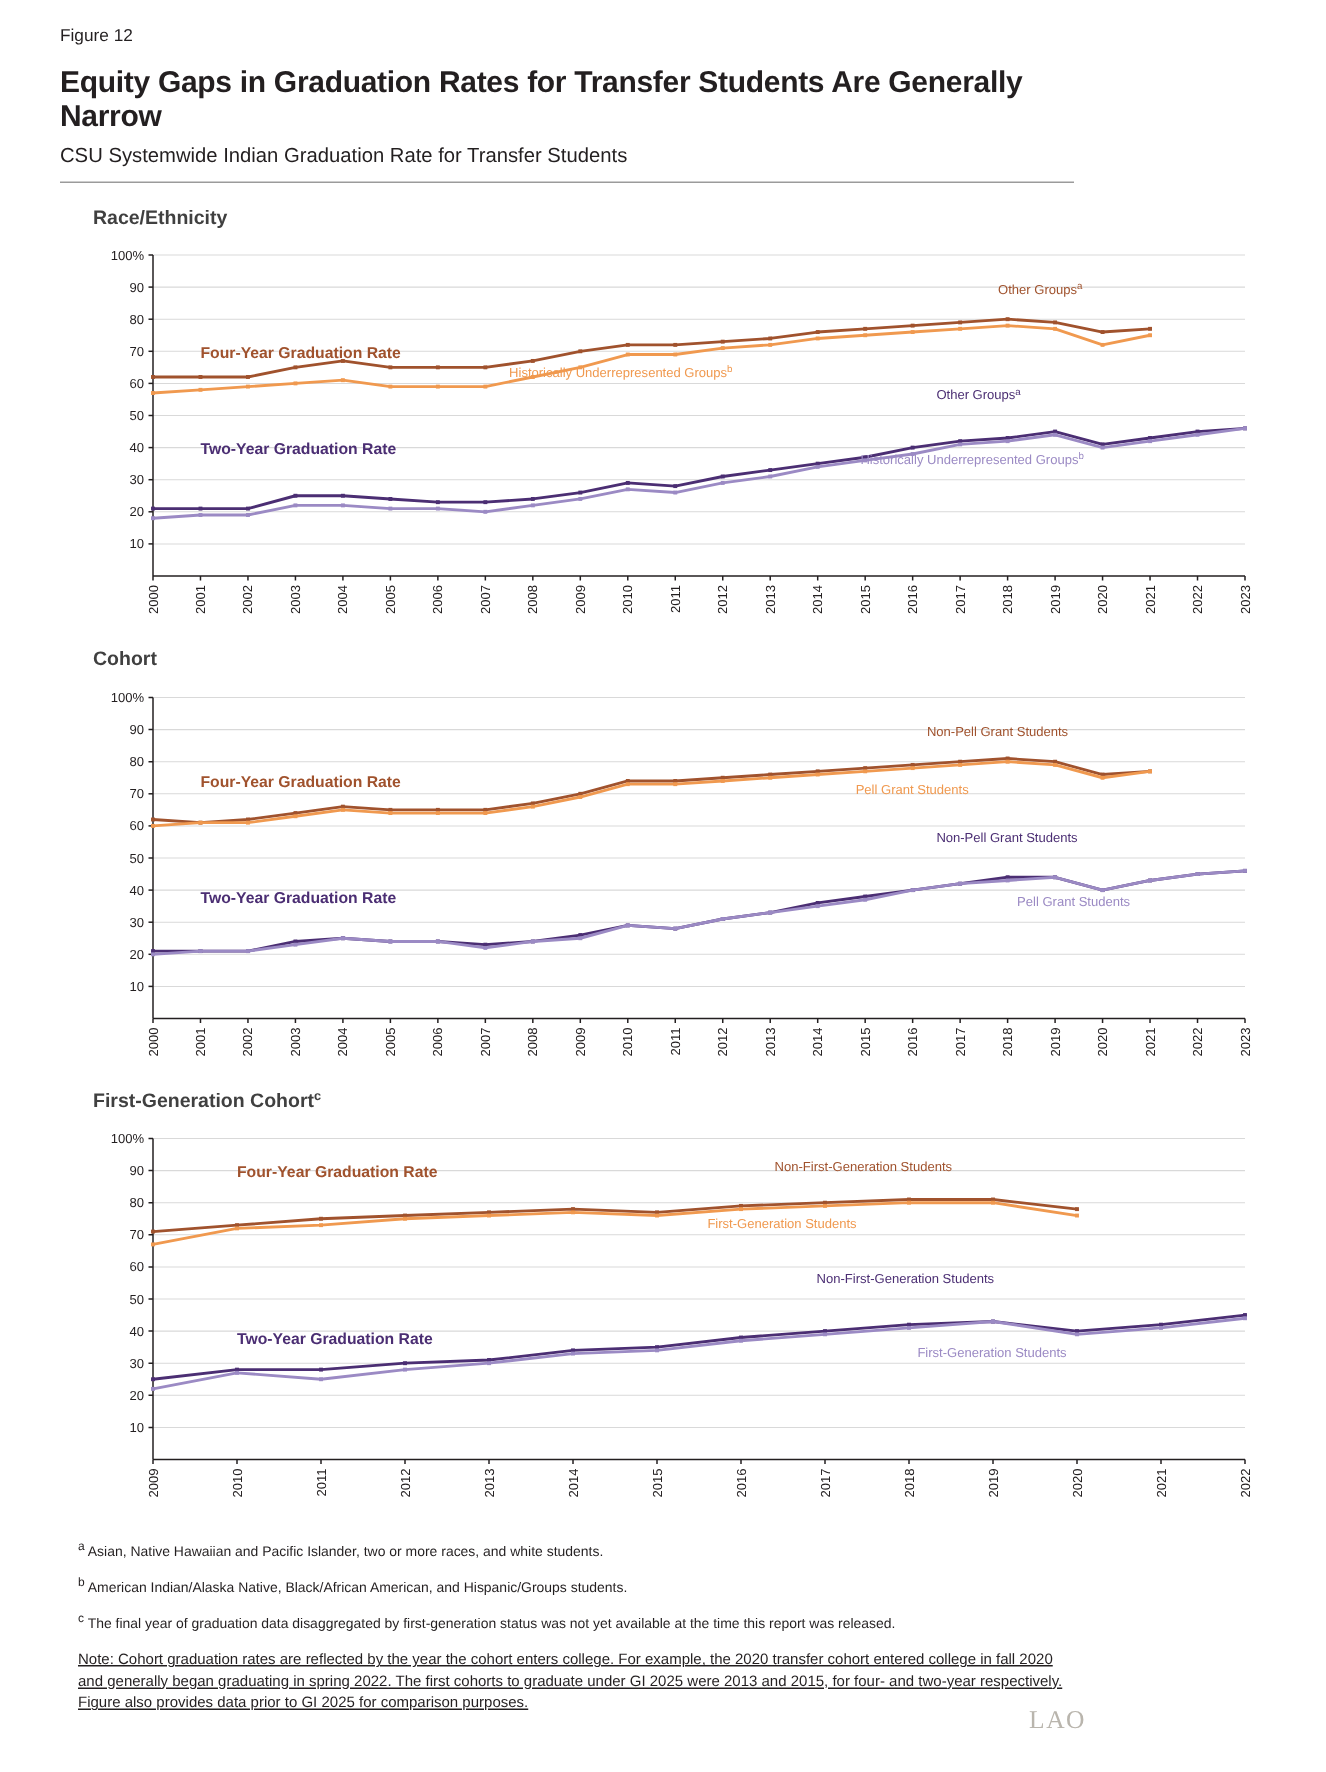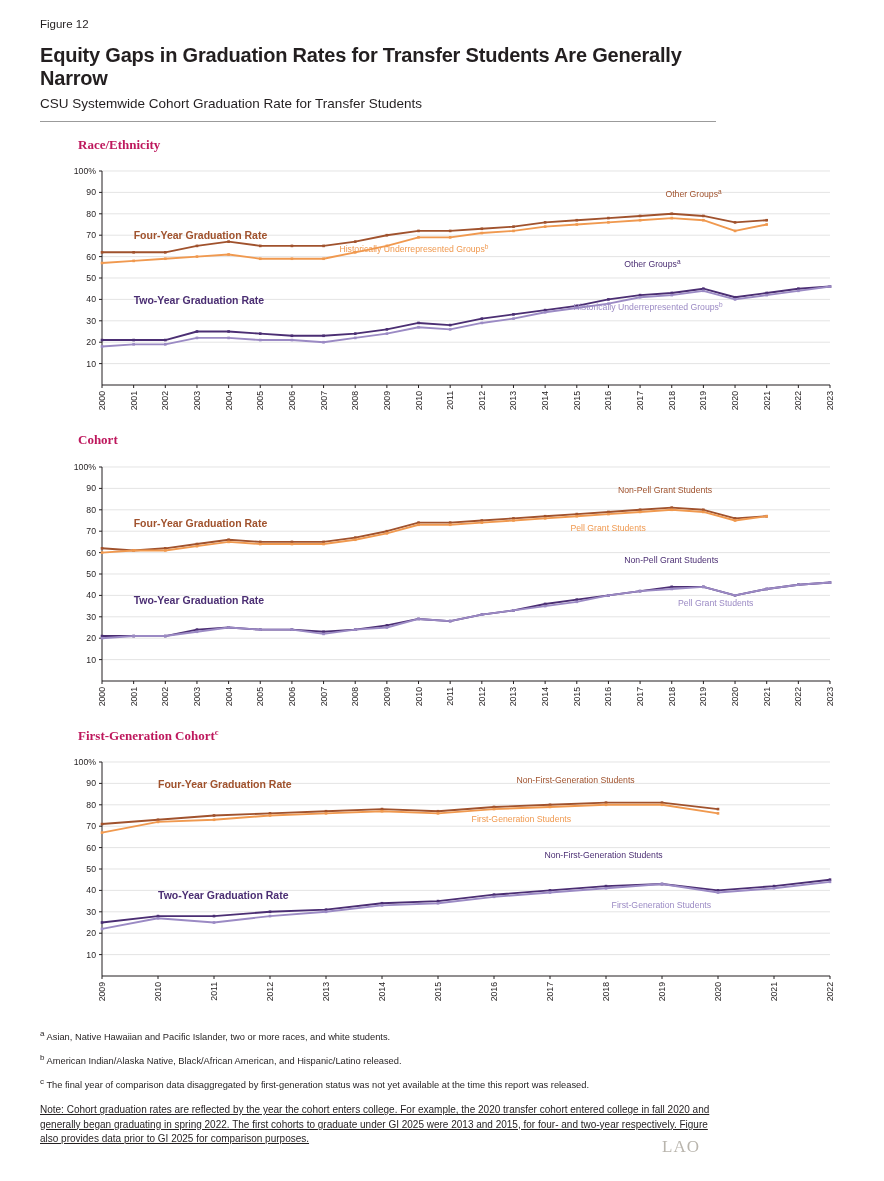--- a/index.html
+++ b/index.html
@@ -42,23 +42,22 @@
   .rule {
     border-top: 1px solid #9b9b9b;
     margin: 6px 0 14px 0;
   }
   .panel {
     margin-bottom: 4px;
   }
   .panel-title {
     font-size: 13px;
     font-weight: bold;
-    margin: 0 0 4px 38px;
-    color: #be185d;
-    font-family: Liberation Serif, serif;
+    margin: 0 0 4px 22px;
+    color: #404040;
   }
   .panel-title sup {
     font-size: 8.5px;
     font-weight: bold;
     vertical-align: super;
   }
   .chart-wrap {
     position: relative;
   }
   svg {
@@ -77,21 +76,21 @@
   .series-label {
     font-size: 8.7px;
     font-family: "Liberation Sans", sans-serif;
   }
   .group-label {
     font-size: 10.5px;
     font-weight: bold;
     font-family: "Liberation Sans", sans-serif;
   }
   .footnotes {
-    margin: 10px 0 0 0;
+    margin: 10px 0 0 12px;
     font-size: 9.3px;
     line-height: 1.5;
     color: #231f20;
   }
   .footnotes .fn {
     margin: 0 0 7px 0;
     padding-left: 14px;
     text-indent: -14px;
   }
   .footnotes .fn sup {
@@ -100,36 +99,36 @@
   .note {
     font-size: 10px;
     line-height: 1.45;
     margin-top: 10px;
     max-width: 760px;
     color: #231f20;
     text-decoration: underline;
   }
   .lao-logo {
     position: absolute;
-    right: 56px;
+    right: 32px;
     bottom: 24px;
     font-size: 17px;
     letter-spacing: 1px;
     color: #b9b5ad;
     font-family: "Liberation Serif", serif;
   }
 </style>
 </head>
 <body>
 
 <div class="page">
 
   <div class="fig-num">Figure 12</div>
   <div class="title">Equity Gaps in Graduation Rates for Transfer Students Are Generally Narrow</div>
-  <div class="subtitle">CSU Systemwide Cohort Graduation Rate for Transfer Students</div>
+  <div class="subtitle">CSU Systemwide Indian Graduation Rate for Transfer Students</div>
   <div class="rule"></div>
 
   <div class="panel">
     <div class="panel-title">
       <span>Race/Ethnicity</span><sup></sup>
     </div>
     <div class="chart-wrap">
       <svg id="chart0" width="804" height="270" viewBox="0 0 804 270">
           <line x1="62" y1="206.6" x2="790" y2="206.6" stroke="#d9d9d9" stroke-width="0.7"></line>
           <line x1="62" y1="185.2" x2="790" y2="185.2" stroke="#d9d9d9" stroke-width="0.7"></line>
@@ -636,20 +635,20 @@
           <rect x="788.7" y="132.54" width="2.6" height="2.6" fill="#9b8ac4"></rect>
           <text x="571.5999999999949" y="159.51999999999998" class="series-label" fill="#9b8ac4" text-anchor="start"><tspan>First-Generation Students</tspan></text>
           <text x="118" y="39.68000000000001" class="group-label" fill="#a0522d" text-anchor="start">Four-Year Graduation Rate</text>
           <text x="118" y="150.96" class="group-label" fill="#4b2e73" text-anchor="start">Two-Year Graduation Rate</text>
         </svg>
     </div>
   </div>
 
   <div class="footnotes">
     <div class="fn"><sup>a</sup> <span>Asian, Native Hawaiian and Pacific Islander, two or more races, and white students.</span></div>
-    <div class="fn"><sup>b</sup> <span>American Indian/Alaska Native, Black/African American, and Hispanic/Latino released.</span></div>
-    <div class="fn"><sup>c</sup> <span>The final year of comparison data disaggregated by first-generation status was not yet available at the time this report was released.</span></div>
+    <div class="fn"><sup>b</sup> <span>American Indian/Alaska Native, Black/African American, and Hispanic/Groups students.</span></div>
+    <div class="fn"><sup>c</sup> <span>The final year of graduation data disaggregated by first-generation status was not yet available at the time this report was released.</span></div>
     <div class="note">Note: Cohort graduation rates are reflected by the year the cohort enters college. For example, the 2020 transfer cohort entered college in fall 2020 and generally began graduating in spring 2022. The first cohorts to graduate under GI 2025 were 2013 and 2015, for four- and two-year respectively. Figure also provides data prior to GI 2025 for comparison purposes.</div>
   </div>
 
   <div class="lao-logo">LAO</div>
 
 </div>
 
 </body></html>

